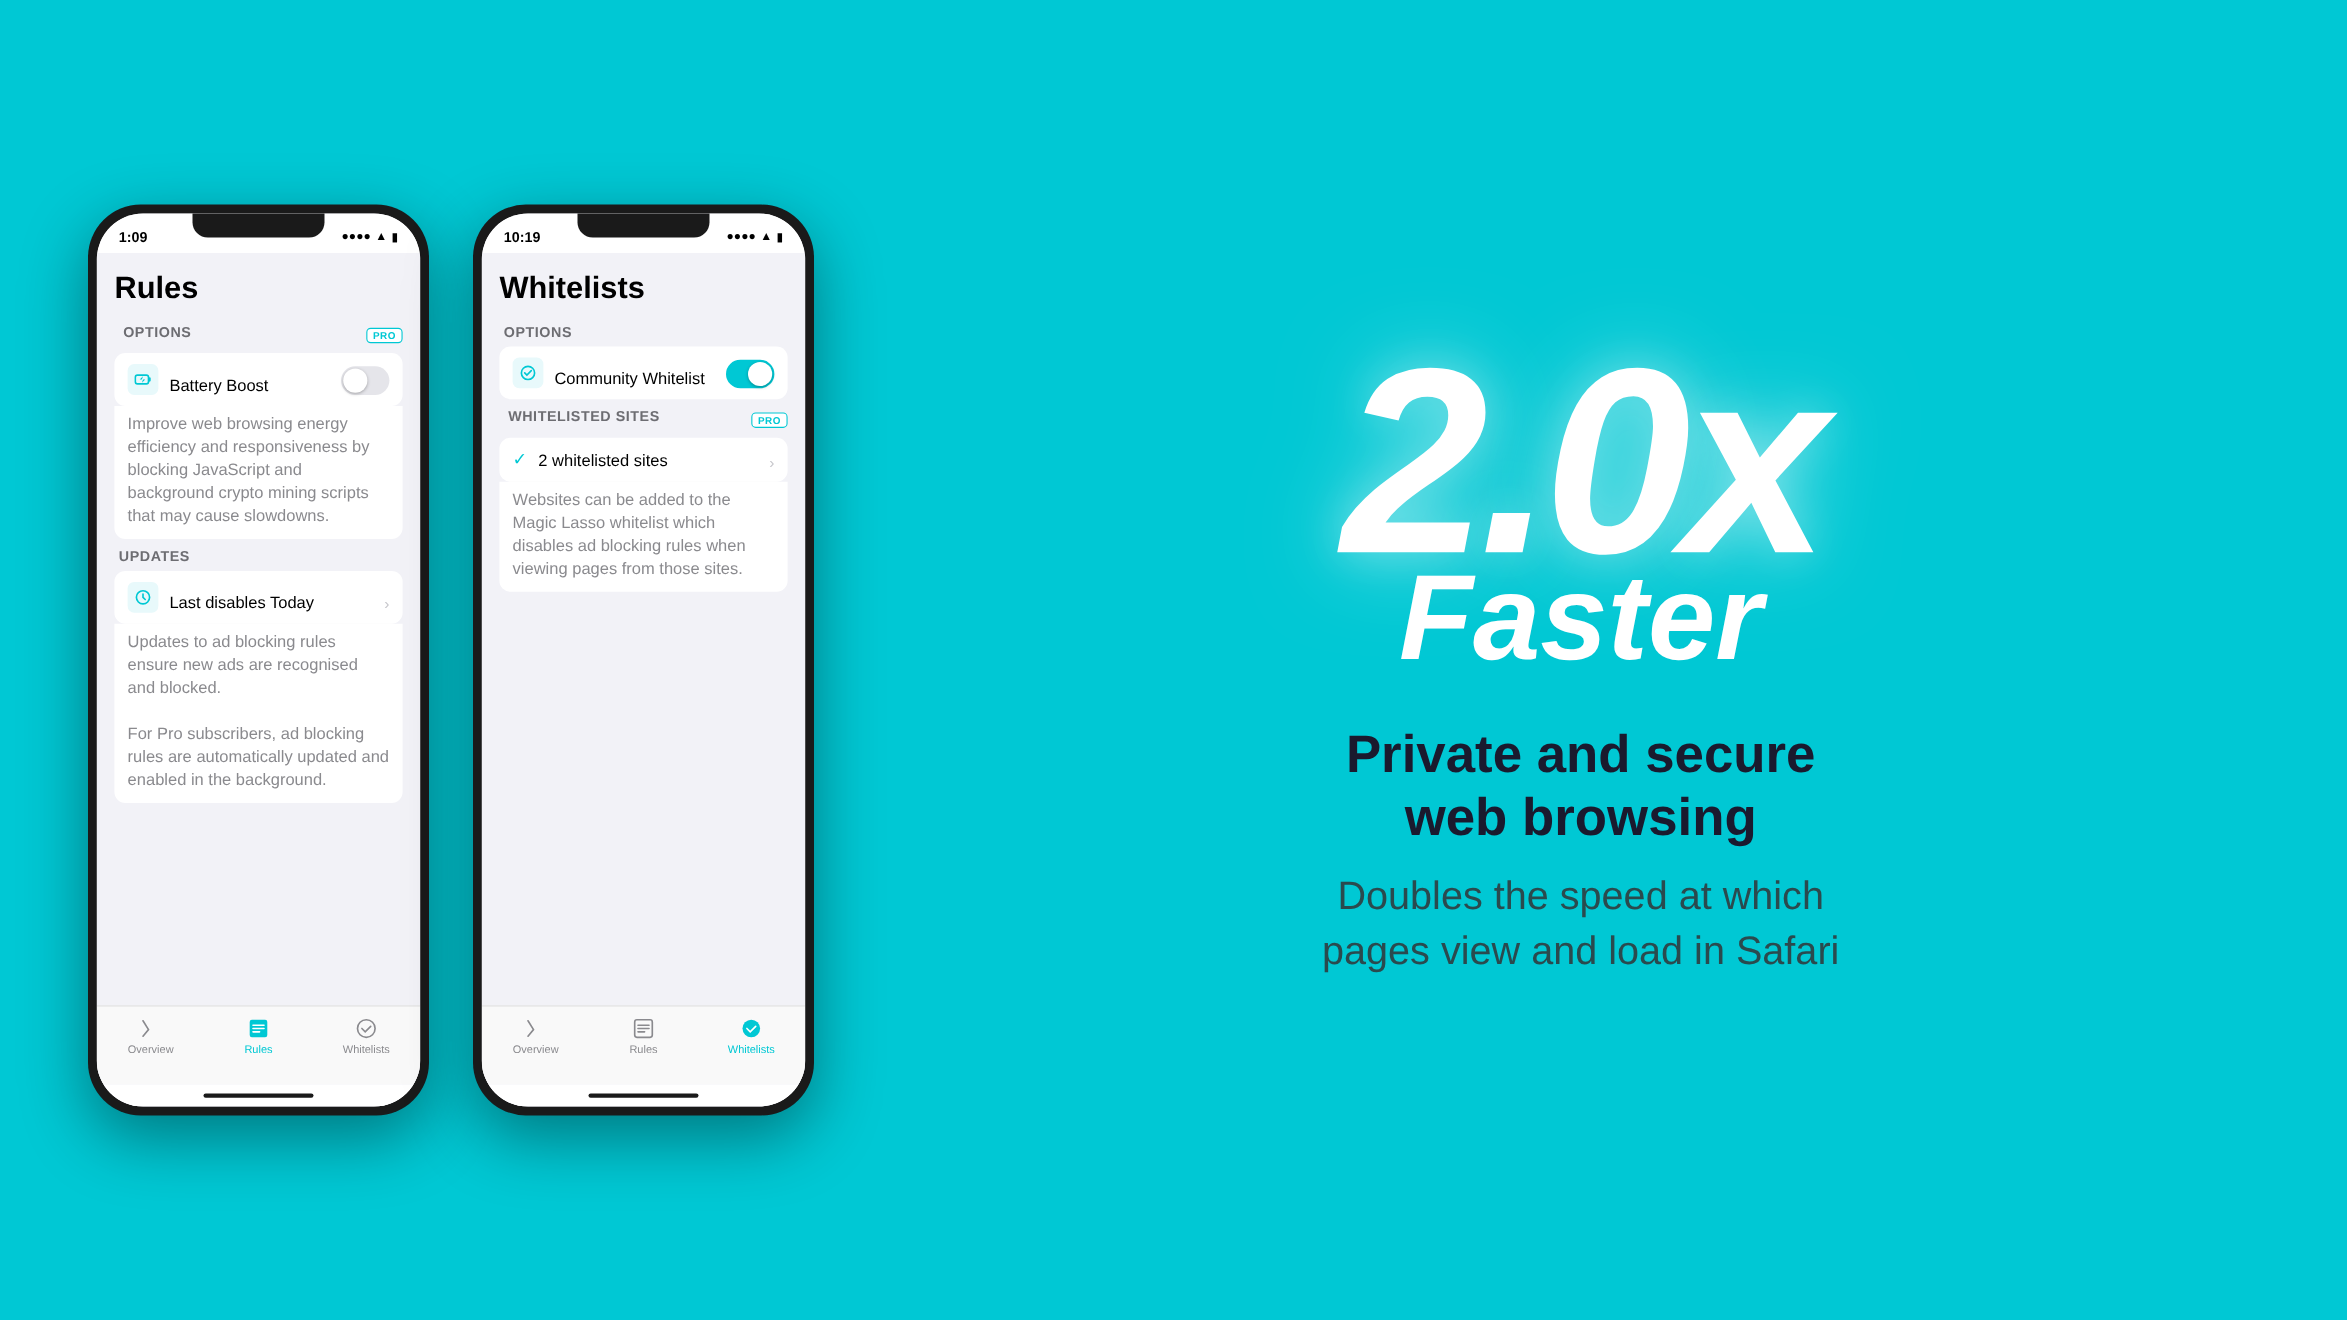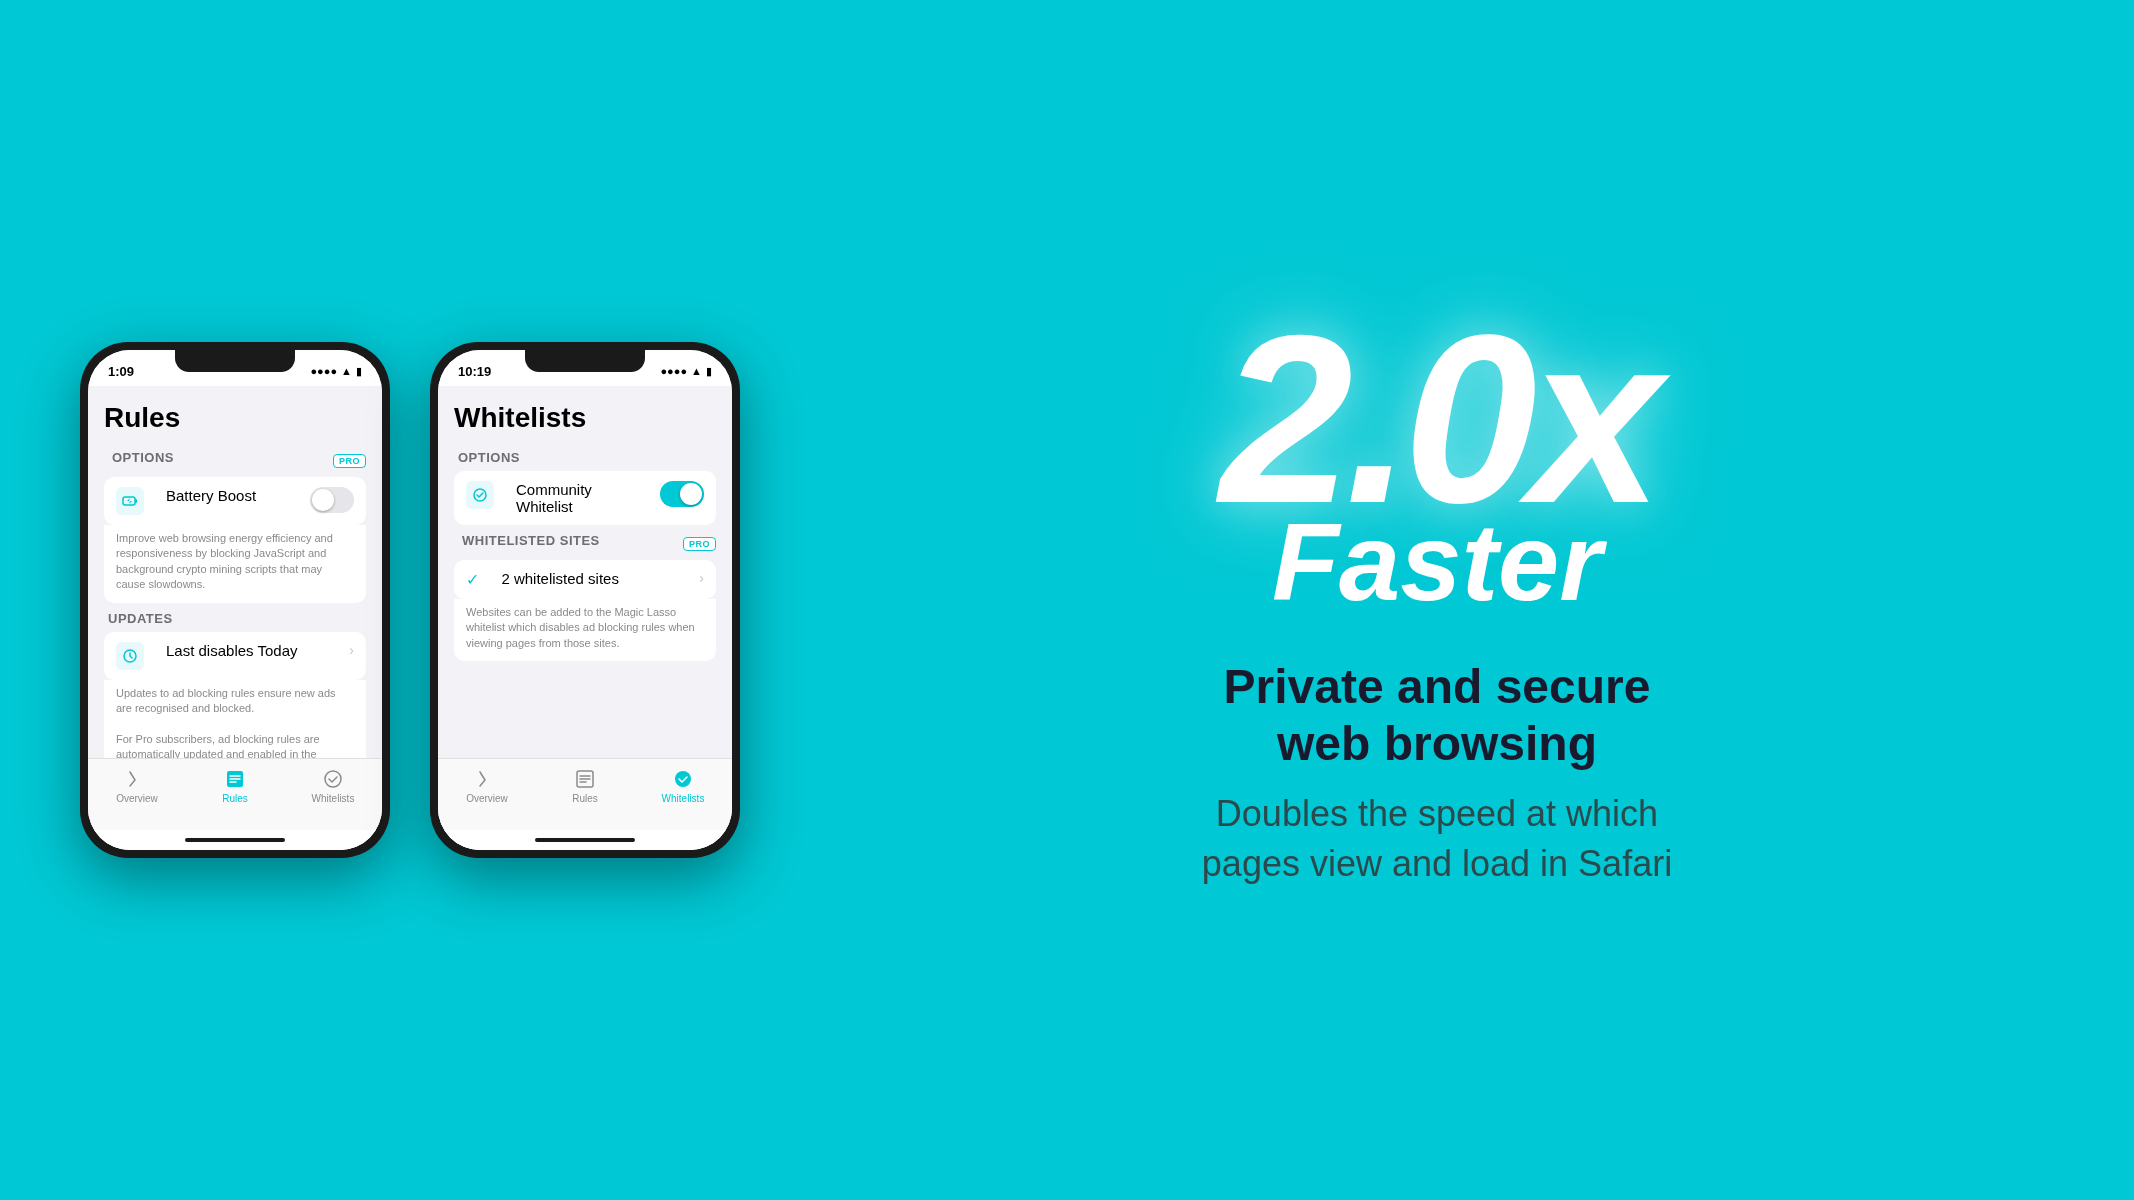--- a/index.html
+++ b/index.html
@@ -19,21 +19,21 @@
       display: flex;
       align-items: center;
       gap: 40px;
       margin-left: 80px;
       flex-shrink: 0;
     }
 
     
     .phone {
       width: 310px;
-      height: 516px;
+      height: 828px;
       background: #1a1a1a;
       border-radius: 48px;
       padding: 8px;
       position: relative;
       box-shadow: 0 20px 60px rgba(0,0,0,0.4);
     }
 
     .phone-inner {
       width: 100%;
       height: 100%;
@@ -116,24 +116,23 @@
 
     .card {
       background: white;
       border-radius: 10px;
       margin-bottom: 8px;
       overflow: hidden;
     }
 
     .card-row {
       display: flex;
-      align-items: flex-start;
+      align-items: flex-end;
       padding: 10px 12px;
       border-bottom: 1px solid #e5e5ea;
-      gap: 12px;
     }
 
     .card-row:last-child {
       border-bottom: none;
     }
 
     .row-icon {
       width: 28px;
       height: 28px;
       border-radius: 6px;
@@ -206,21 +205,21 @@
     .toggle-off .toggle-knob { left: 2px; }
     .toggle-on .toggle-knob { left: 20px; }
 
     .chevron {
       color: #c7c7cc;
       font-size: 14px;
       margin-left: 6px;
     }
 
     .description-text {
-      font-size: 11px;
+      font-size: 15px;
       color: #8a8a8e;
       line-height: 1.4;
       padding: 6px 12px 10px;
       background: white;
       border-radius: 0 0 10px 10px;
       margin-top: -8px;
       margin-bottom: 8px;
     }
 
     

